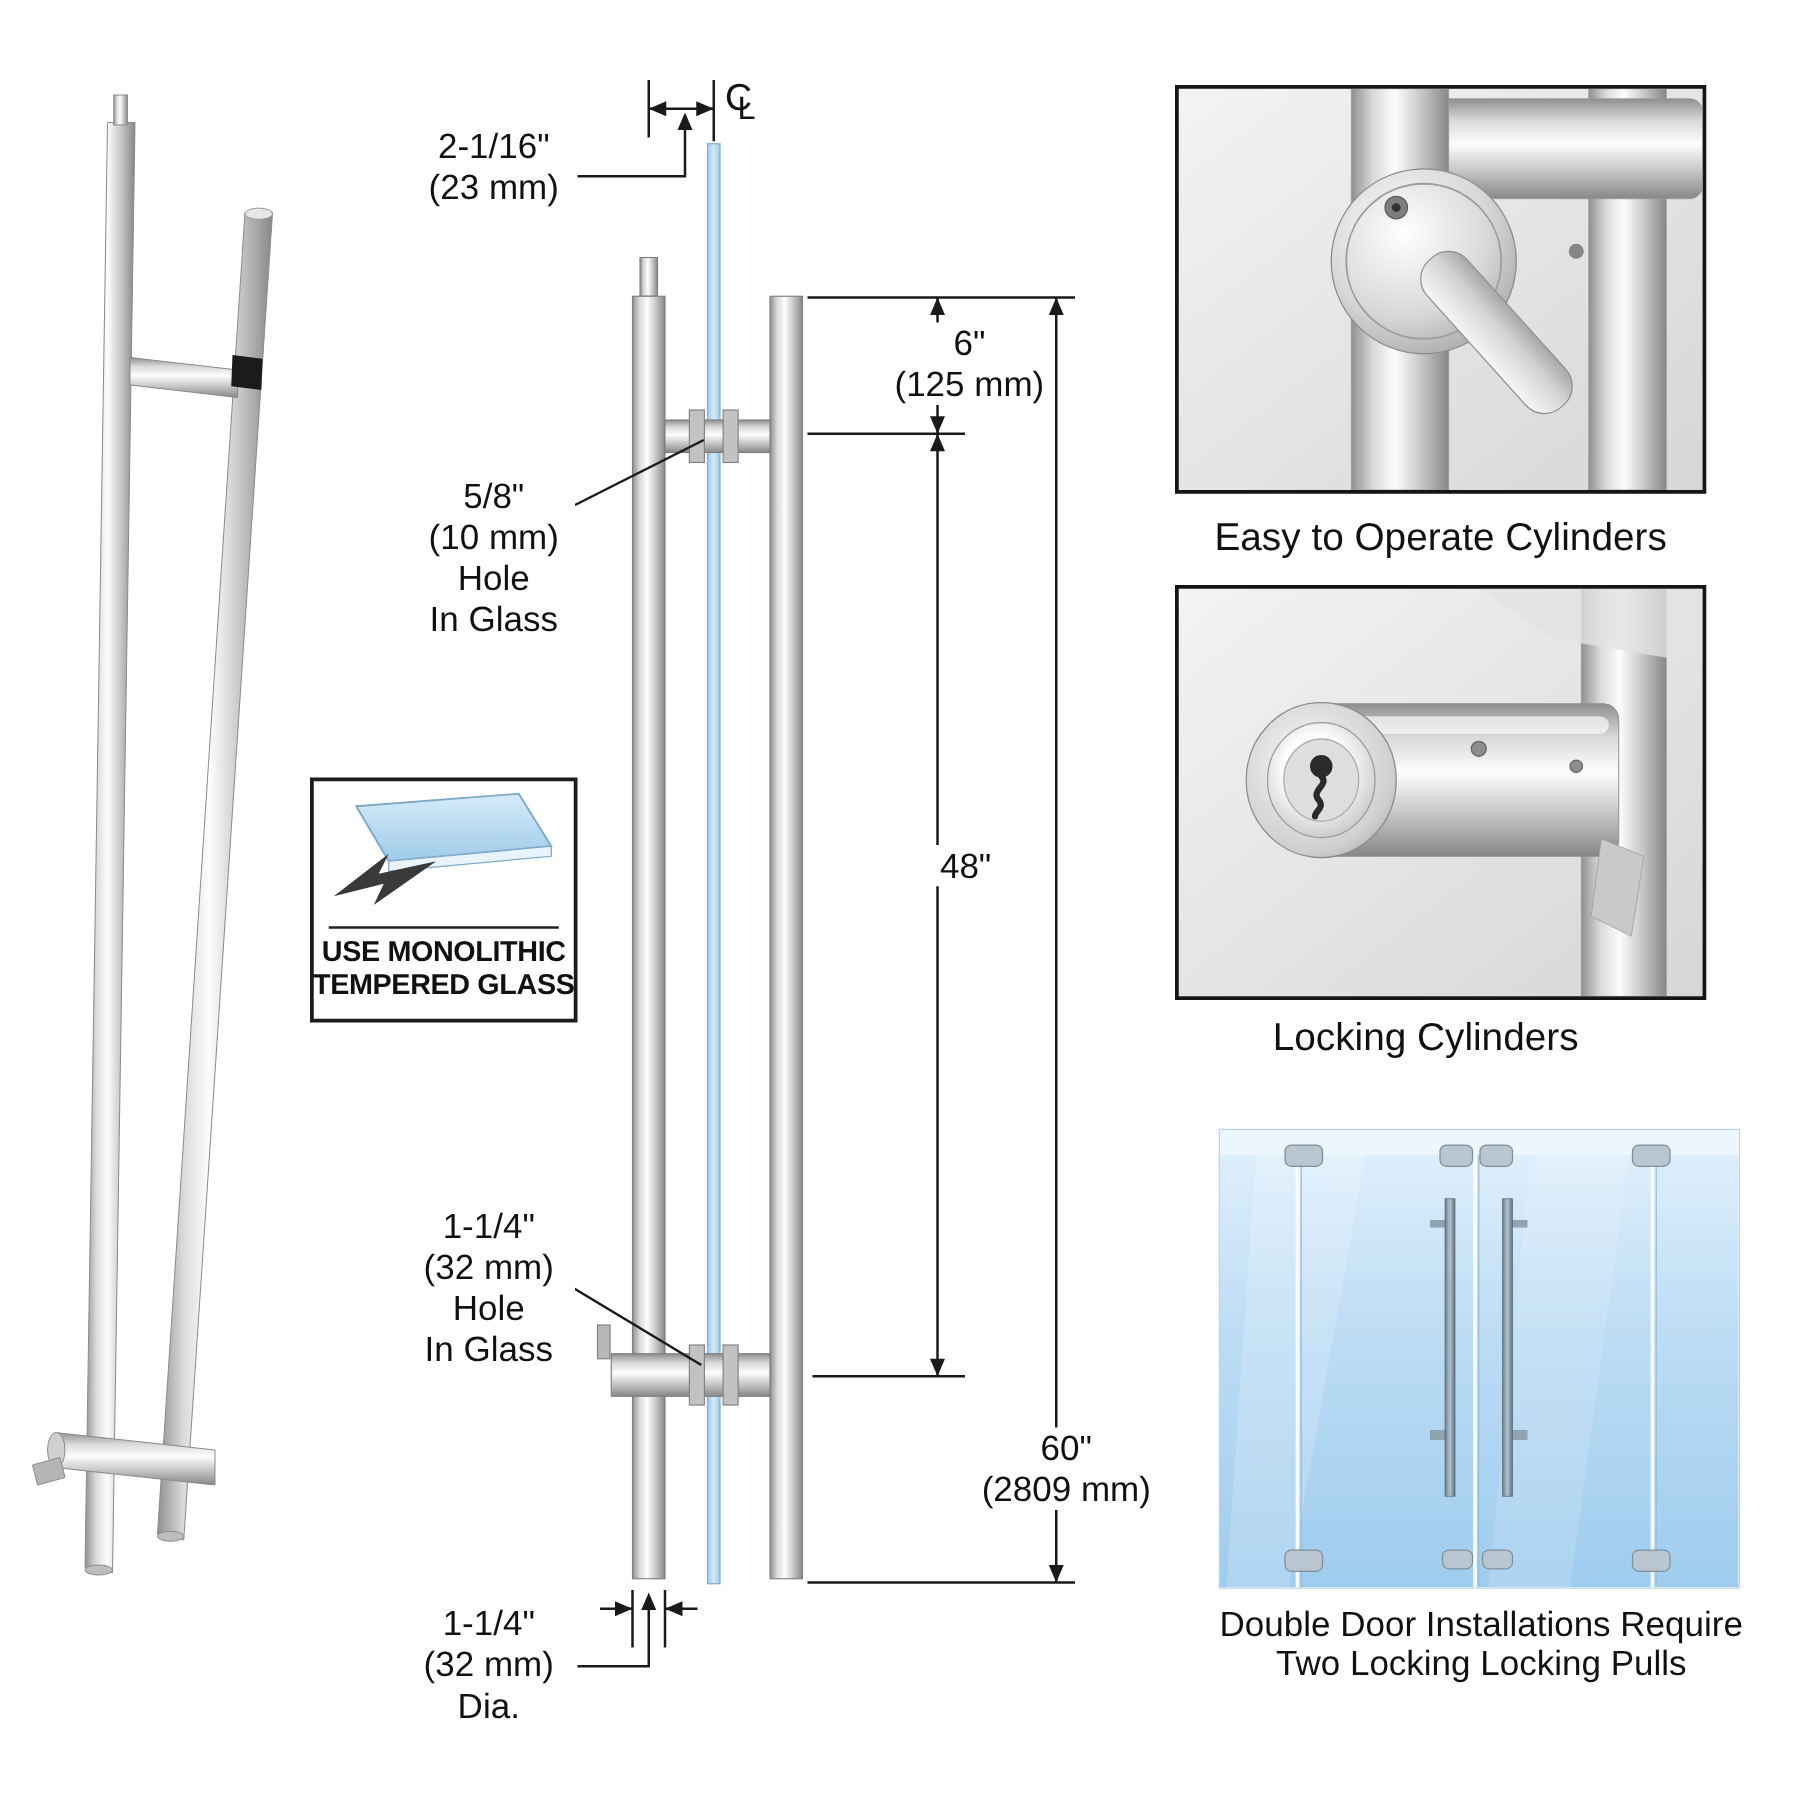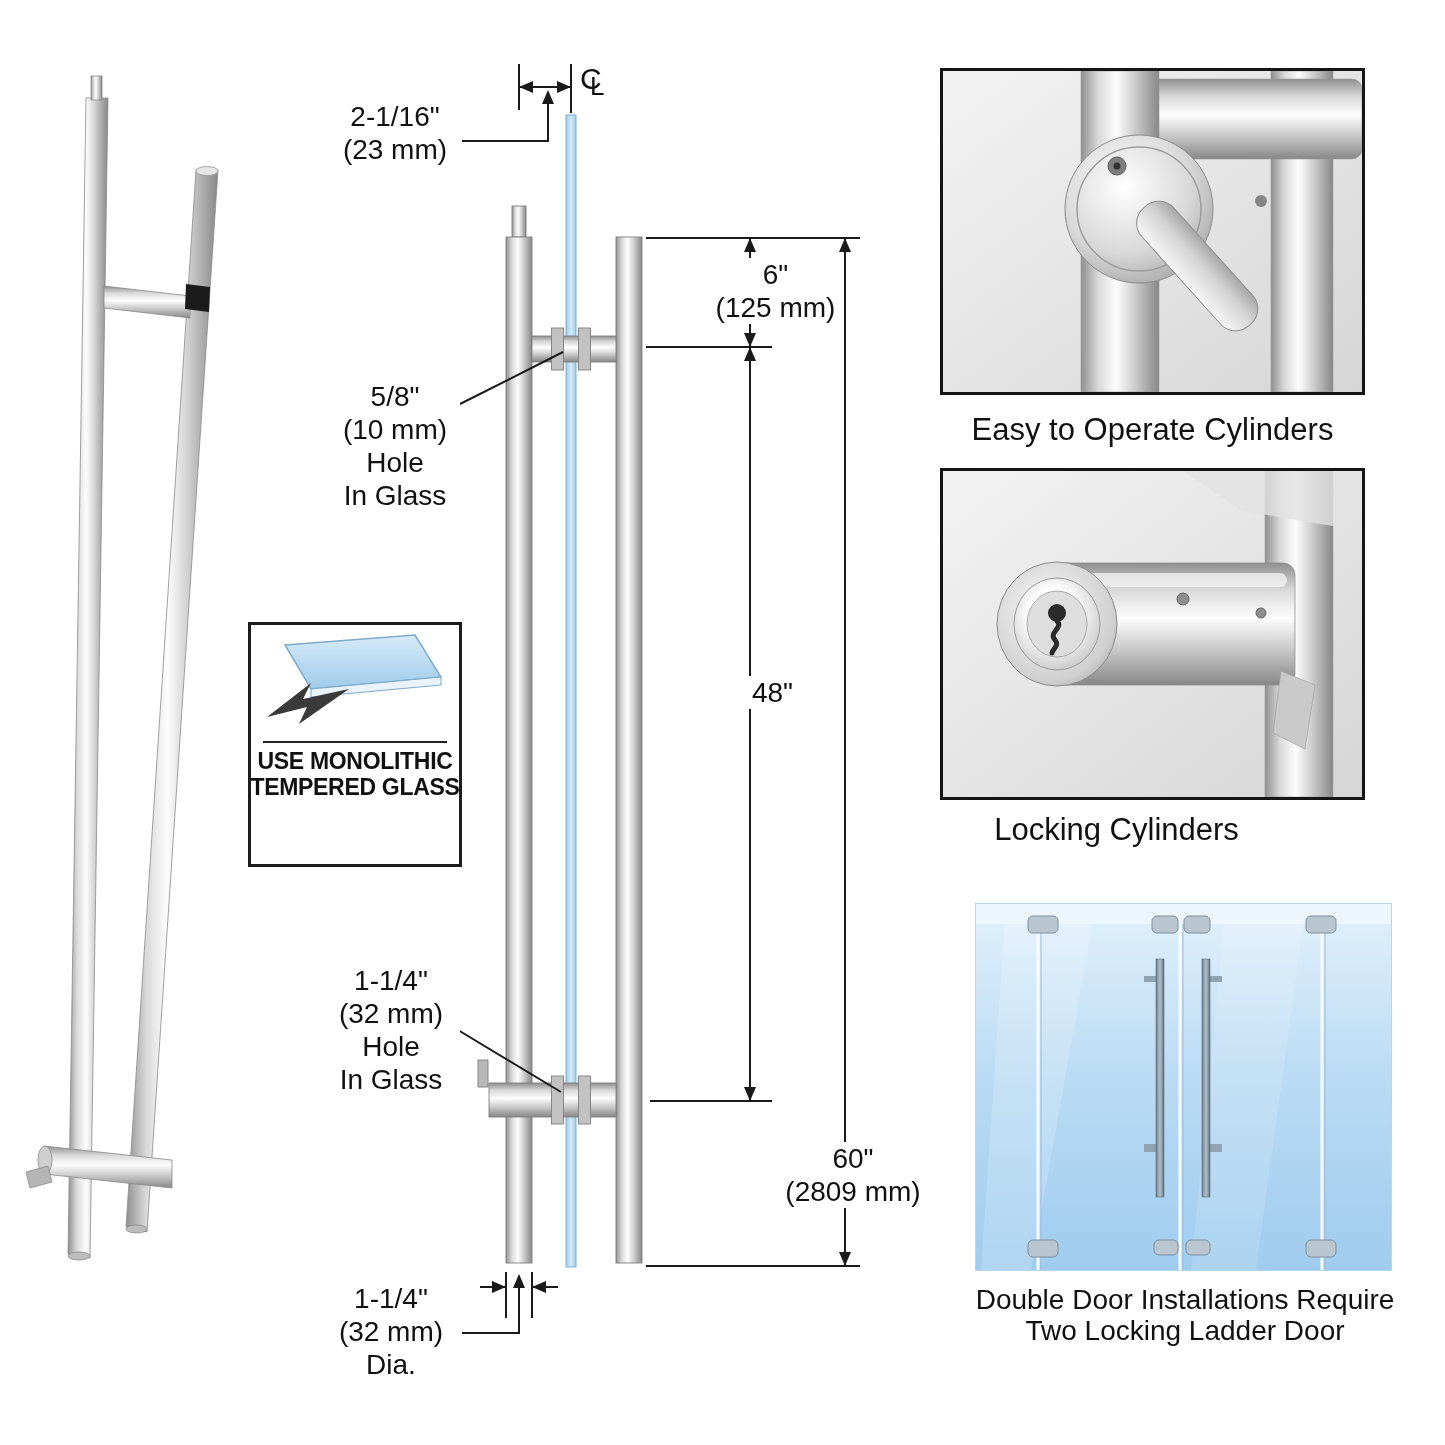--- a/index.html
+++ b/index.html
@@ -18,21 +18,21 @@
     background:#fff;
   }
   .caption {
     position:absolute; text-align:center;
     font-size:31px; color:var(--text,#111);
   }
   .caption.two-line { font-size:28px; line-height:1.12; }
   .inset { position:absolute; border:3px solid var(--inset-border,#151515); background:#e9e9e9; overflow:hidden; }
   .glass-panel { position:absolute; overflow:hidden; border:1px solid #b9d5ea; }
   .badge {
-    position:absolute; left:248px; top:622px; width:214px; height:245px;
+    position:absolute; left:248px; top:622px; width:214px; height:196px;
     border:3px solid #1c1c1c; background:#fff;
     display:flex; flex-direction:column; align-items:center; padding:4px 4px 6px 4px;
   }
   .badge-divider { width:92%; border-top:2px solid #222; margin:2px 0 5px 0; }
   .badge-text { font-size:23px; font-weight:bold; line-height:1.15; letter-spacing:-0.3px; text-align:center; white-space:nowrap; }
   .cl-symbol { position:absolute; left:580px; top:62px; width:42px; height:46px; font-size:30px; }
   .cl-symbol .cl-c { position:absolute; left:0; top:0; }
   .cl-symbol .cl-l { position:absolute; left:10px; top:9px; font-size:26px; }
   svg { display:block; }
 </style>
@@ -264,21 +264,21 @@
       <ellipse cx="114" cy="153" rx="60" ry="62" fill="url(#faceG)" stroke="#8a8a8a" stroke-width="1"></ellipse>
       <ellipse cx="114" cy="153" rx="43" ry="46" fill="url(#ringG)" stroke="#9a9a9a" stroke-width="1"></ellipse>
       <ellipse cx="114" cy="153" rx="30" ry="33" fill="#dedede" stroke="#a8a8a8" stroke-width="1"></ellipse>
       <circle cx="114" cy="142" r="9" fill="#2a2a2a"></circle>
       <path d="M114,150 c7,7 -9,11 -2,19 c5,6 -3,9 -3,13" stroke="#2a2a2a" stroke-width="5" fill="none" stroke-linecap="round"></path>
       <circle cx="240" cy="128" r="6" fill="#8d8d8d" stroke="#666"></circle>
       <circle cx="318" cy="142" r="5" fill="#8d8d8d" stroke="#666"></circle>
       <polygon points="338,200 372,214 362,278 330,262" fill="#c9c9c9" stroke="#9a9a9a" stroke-width="0.6"></polygon>
     </svg>
   </div>
-  <div class="caption" style="left:904px; top:812px; width:425px;">Locking Cylinders</div>
+  <div class="caption" style="left:928px; top:812px; width:425px;">Locking Cylinders</div>
 
   <div class="glass-panel" style="left:975px; top:903px; width:417px; height:368px;">
     <svg width="415" height="366" viewBox="0 0 415 366">
       <rect x="0" y="0" width="415" height="366" fill="url(#doorG)"></rect>
       <polygon points="30,0 120,0 55,366 5,366" fill="#ffffff" opacity="0.18"></polygon>
       <polygon points="250,0 330,0 280,366 215,366" fill="#ffffff" opacity="0.14"></polygon>
       <rect x="0" y="0" width="415" height="20" fill="#eef6fd"></rect>
       <g stroke="#f7fbff" stroke-width="3">
         <line x1="62" y1="20" x2="62" y2="366"></line>
         <line x1="204" y1="20" x2="204" y2="366"></line>
@@ -304,16 +304,16 @@
         <rect x="168" y="240" width="14" height="8" fill="#8fa3b2"></rect>
         <rect x="180" y="55" width="8" height="238" fill="url(#pullG2)" stroke="#5a6b77" stroke-width="0.6"></rect>
         <rect x="232" y="72" width="14" height="6" fill="#8fa3b2"></rect>
         <rect x="232" y="240" width="14" height="8" fill="#8fa3b2"></rect>
         <rect x="226" y="55" width="8" height="238" fill="url(#pullG2)" stroke="#5a6b77" stroke-width="0.6"></rect>
       </g>
     </svg>
   </div>
   <div class="caption two-line" style="left:950px; top:1284px; width:470px;">
     <div>Double Door Installations Require</div>
-    <div>Two Locking Ladder Door</div>
+    <div>Two Locking Locking Pulls</div>
   </div>
 
 </div>
 
 </body></html>

